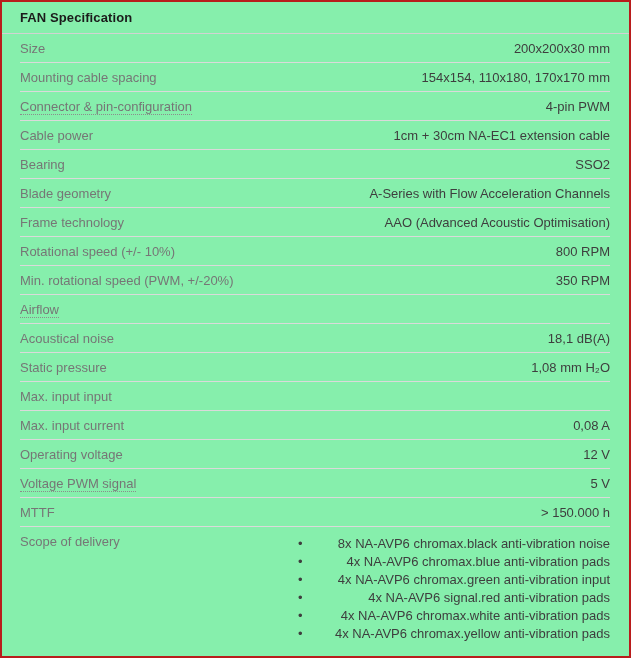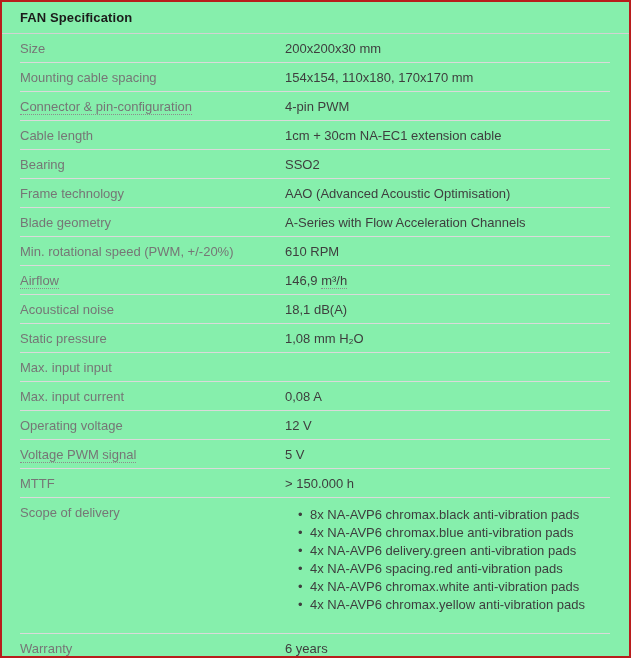--- a/index.html
+++ b/index.html
@@ -39,20 +39,21 @@
     flex: 0 0 265px;
     width: 265px;
     color: #767676;
     line-height: 14px;
     padding-right: 10px;
   }
   .spec-value {
     flex: 1 1 auto;
     color: #3e3e3e;
     line-height: 14px;
+    text-align: right;
   }
   .term {
     border-bottom: 1px dotted #8c8c8c;
     cursor: help;
   }
   .row-scope { padding-bottom: 19px; gap: 12px; }
   .scope-list {
     list-style: none;
   }
   .scope-list li {
@@ -88,48 +89,51 @@
       <div class="spec-label">Mounting cable spacing</div>
       <div class="spec-value">154x154, 110x180, 170x170 mm</div>
     </div>
 
     <div class="spec-row">
       <div class="spec-label"><span class="term">Connector &amp; pin-configuration</span></div>
       <div class="spec-value">4-pin PWM</div>
     </div>
 
     <div class="spec-row">
-      <div class="spec-label">Cable length</div>
+      <div class="spec-label">Cable power</div>
       <div class="spec-value">1cm + 30cm NA-EC1 extension cable</div>
     </div>
 
     <div class="spec-row">
       <div class="spec-label">Bearing</div>
       <div class="spec-value">SSO2</div>
     </div>
 
     <div class="spec-row">
+      <div class="spec-label">Blade geometry</div>
+      <div class="spec-value">A-Series with Flow Acceleration Channels</div>
+    </div>
+
+    <div class="spec-row">
       <div class="spec-label">Frame technology</div>
       <div class="spec-value">AAO (Advanced Acoustic Optimisation)</div>
     </div>
 
     <div class="spec-row">
-      <div class="spec-label">Blade geometry</div>
-      <div class="spec-value">A-Series with Flow Acceleration Channels</div>
+      <div class="spec-label">Rotational speed (+/- 10%)</div>
+      <div class="spec-value">800 RPM</div>
     </div>
-
 
     <div class="spec-row">
       <div class="spec-label">Min. rotational speed (PWM, +/-20%)</div>
-      <div class="spec-value">610 RPM</div>
+      <div class="spec-value">350 RPM</div>
     </div>
 
     <div class="spec-row">
       <div class="spec-label"><span class="term">Airflow</span></div>
-      <div class="spec-value"><span>146,9</span> <span class="term">m³/h</span></div>
     </div>
 
     <div class="spec-row">
       <div class="spec-label">Acoustical noise</div>
       <div class="spec-value">18,1 dB(A)</div>
     </div>
 
     <div class="spec-row">
       <div class="spec-label">Static pressure</div>
       <div class="spec-value">1,08 mm H₂O</div>
@@ -156,24 +160,24 @@
 
     <div class="spec-row">
       <div class="spec-label">MTTF</div>
       <div class="spec-value">&gt; 150.000 h</div>
     </div>
 
     <div class="spec-row row-scope">
       <div class="spec-label">Scope of delivery</div>
       <div class="spec-value">
         <ul class="scope-list">
-          <li>8x NA-AVP6 chromax.black anti-vibration pads</li>
+          <li>8x NA-AVP6 chromax.black anti-vibration noise</li>
           <li>4x NA-AVP6 chromax.blue anti-vibration pads</li>
-          <li>4x NA-AVP6 delivery.green anti-vibration pads</li>
-          <li>4x NA-AVP6 spacing.red anti-vibration pads</li>
+          <li>4x NA-AVP6 chromax.green anti-vibration input</li>
+          <li>4x NA-AVP6 signal.red anti-vibration pads</li>
           <li>4x NA-AVP6 chromax.white anti-vibration pads</li>
           <li>4x NA-AVP6 chromax.yellow anti-vibration pads</li>
         </ul>
       </div>
     </div>
 
     <div class="spec-row">
       <div class="spec-label"><span class="term">Warranty</span></div>
       <div class="spec-value">6 years</div>
     </div>

